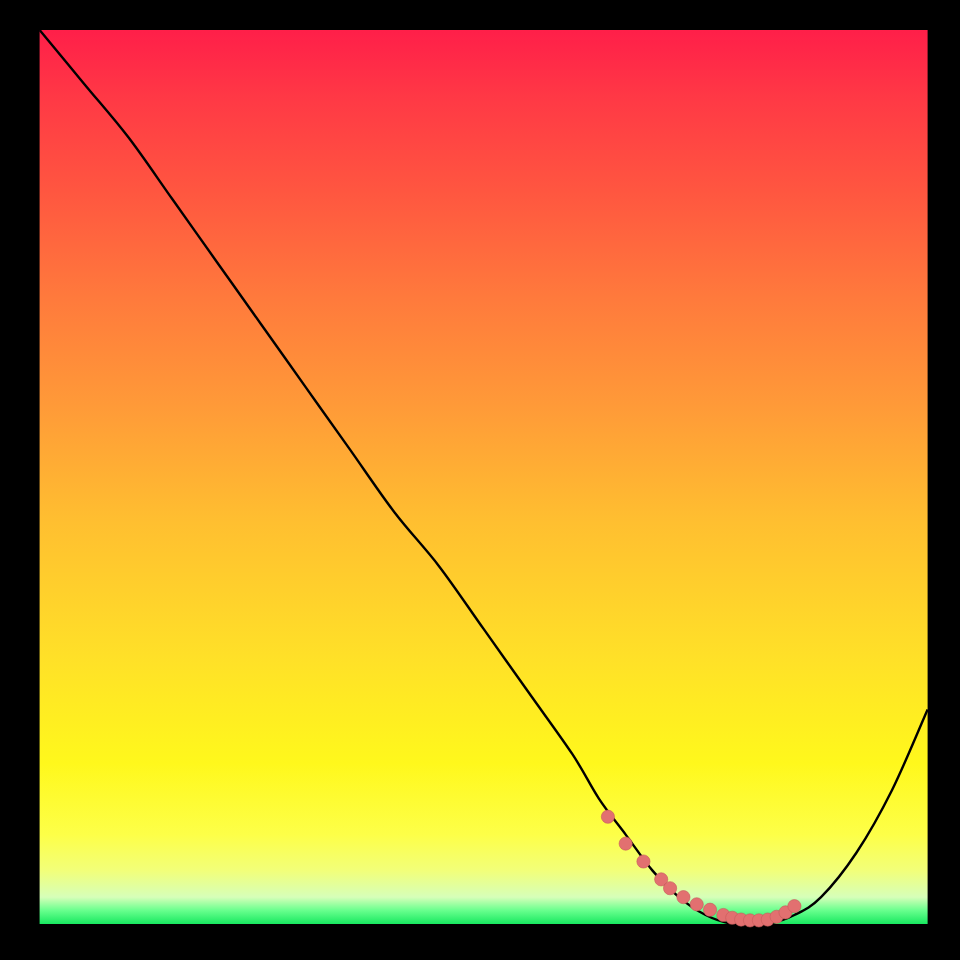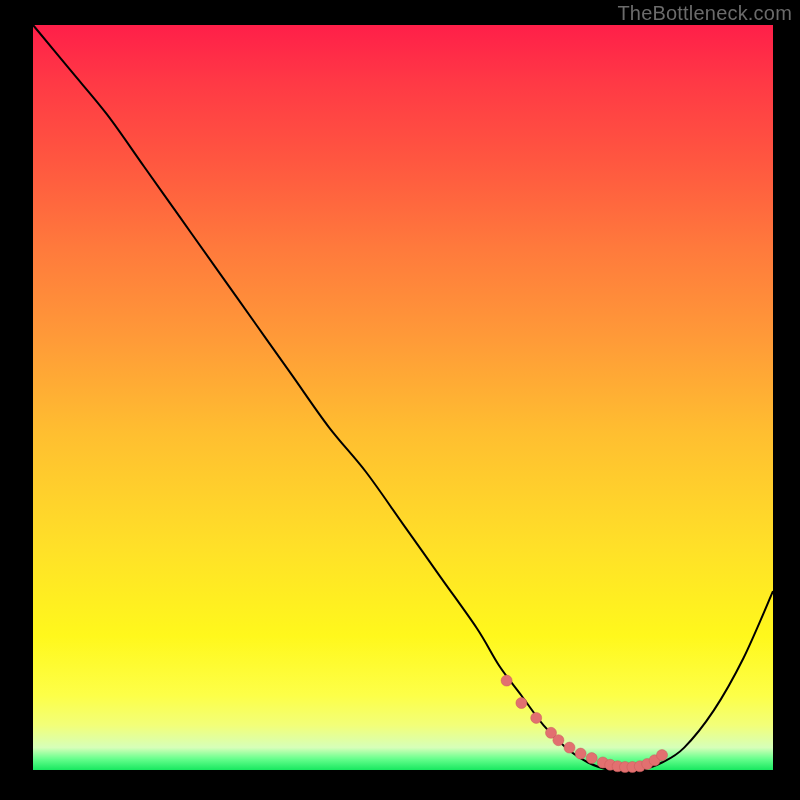--- a/index.html
+++ b/index.html
@@ -66,21 +66,20 @@
   .dots circle {
     fill: #e27070;
     stroke: #c85a5a;
     stroke-width: 0.5;
   }
 </style>
 </head>
 <body>
 
 <div class="frame">
-  <div class="watermark">TheBottleneck.com</div>
 
   <div class="plot-area">
     <svg viewBox="0 0 740 745" preserveAspectRatio="none">
       <path class="curve" d="M 0.0 0.0 C 6.2 7.5, 24.7 29.8, 37.0 44.7 C 49.3 59.6, 61.7 73.3, 74.0 89.4 C 86.3 105.5, 98.7 124.2, 111.0 141.5 C 123.3 158.9, 135.7 176.3, 148.0 193.7 C 160.3 211.1, 172.7 228.5, 185.0 245.8 C 197.3 263.2, 209.7 280.6, 222.0 298.0 C 234.3 315.4, 246.7 332.8, 259.0 350.1 C 271.3 367.5, 283.7 386.2, 296.0 402.3 C 308.3 418.4, 320.7 430.9, 333.0 447.0 C 345.3 463.1, 357.7 481.8, 370.0 499.1 C 382.3 516.5, 394.7 533.9, 407.0 551.3 C 419.3 568.7, 434.1 588.6, 444.0 603.5 C 453.9 618.4, 458.8 629.5, 466.2 640.7 C 473.6 651.9, 481.0 660.6, 488.4 670.5 C 495.8 680.4, 503.2 691.6, 510.6 700.3 C 518.0 709.0, 525.4 716.4, 532.8 722.6 C 540.2 728.9, 547.6 733.8, 555.0 737.5 C 562.4 741.3, 571.0 743.8, 577.2 745.0 C 583.4 746.2, 587.1 745.0, 592.0 745.0 C 596.9 745.0, 600.6 746.2, 606.8 745.0 C 613.0 743.8, 621.6 741.3, 629.0 737.5 C 636.4 733.8, 642.6 731.3, 651.2 722.6 C 659.8 714.0, 670.9 700.3, 680.8 685.4 C 690.7 670.5, 700.5 653.1, 710.4 633.3 C 720.3 613.4, 735.1 577.4, 740.0 566.2"></path>
       <g class="dots">
           <circle cx="473.6" cy="655.6" r="5.5"></circle>
           <circle cx="488.4" cy="678.0" r="5.5"></circle>
           <circle cx="503.2" cy="692.9" r="5.5"></circle>
           <circle cx="518.0" cy="707.8" r="5.5"></circle>
           <circle cx="525.4" cy="715.2" r="5.5"></circle>

